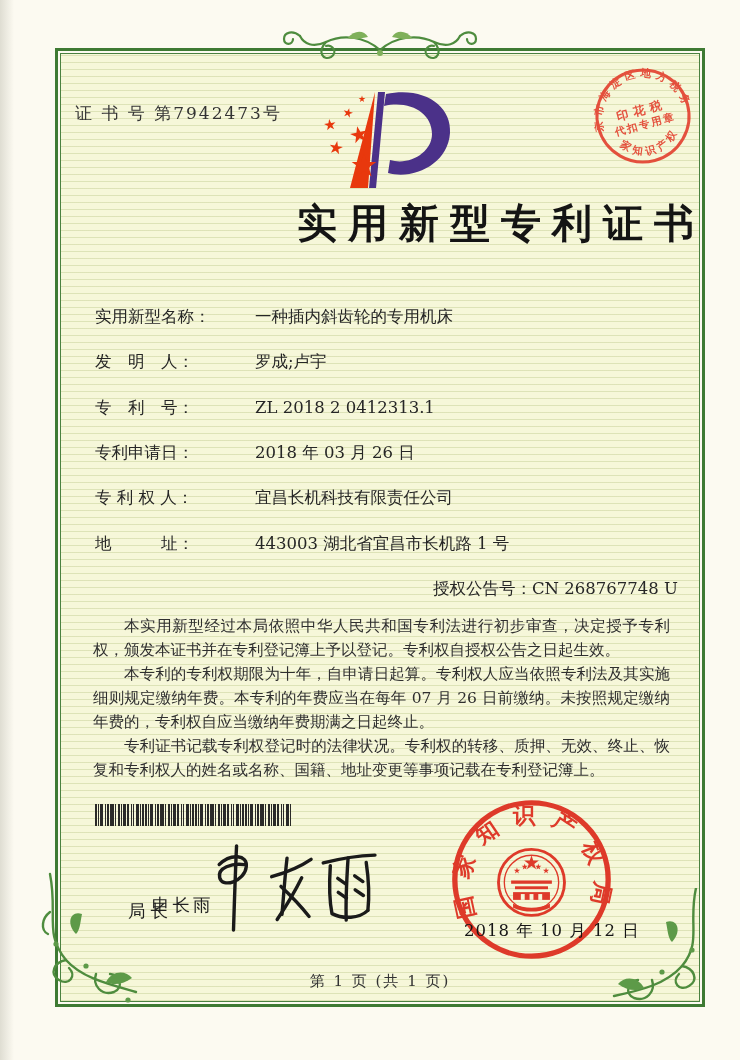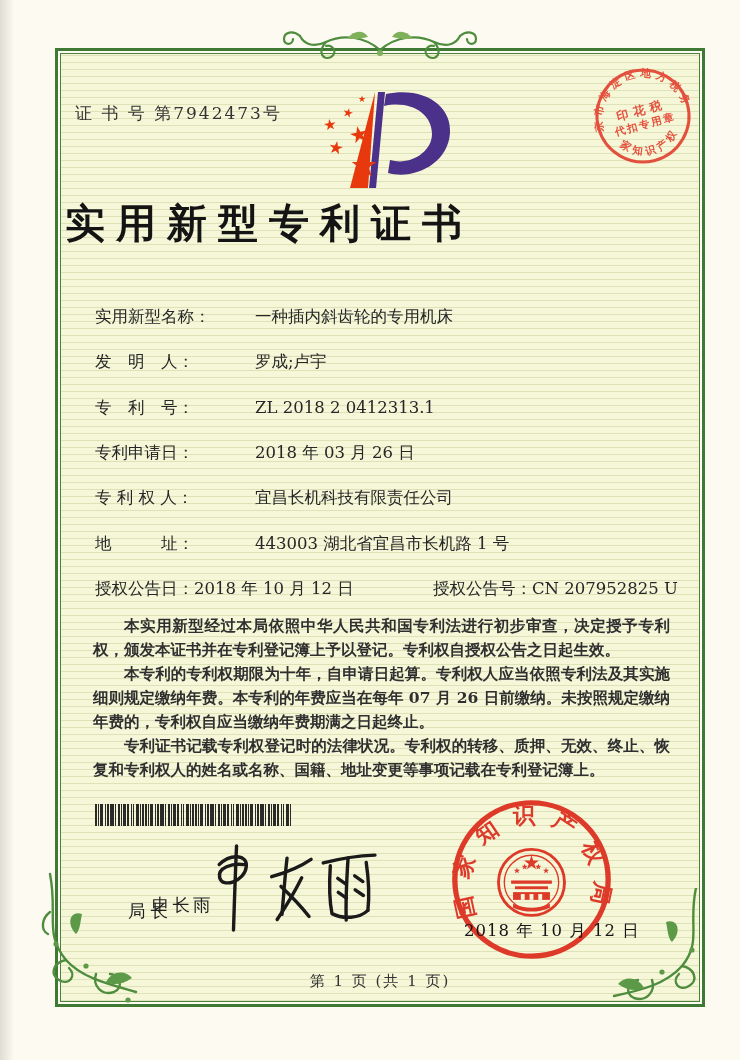--- a/index.html
+++ b/index.html
@@ -23,31 +23,31 @@
     position:absolute;inset:2px;border:1px solid #4a8140;
     background-color:#f6f7d9;
     background-image:repeating-linear-gradient(
       0deg, rgba(164,180,105,0.30) 0px, rgba(164,180,105,0.30) 1px,
       rgba(0,0,0,0) 1px, rgba(0,0,0,0) 7px);
   }
   .abs{position:absolute;}
   .cert-number{left:75px;top:102px;font-size:17px;letter-spacing:2px;color:#333;z-index:5;}
   .logo{left:302px;top:86px;z-index:5;}
   .title{
-    left:55px;top:196px;width:650px;text-align:left;text-indent:10px;
+    left:55px;top:196px;width:650px;text-align:right;text-indent:10px;
     font-size:40px;font-weight:bold;letter-spacing:11px;color:#141414;z-index:5;
   }
   .field-row{left:95px;font-size:16.5px;white-space:nowrap;z-index:5;color:#262626;}
   .field-label{display:inline-block;min-width:160px;}
   .r1{top:306px}.r2{top:351px}.r3{top:397px}.r4{top:442px}.r5{top:487px}.r6{top:533px}
   .grant-date{left:95px;top:578px;font-size:16.5px;z-index:5;color:#262626;white-space:nowrap;}
   .grant-no{left:433px;top:578px;font-size:16.5px;z-index:5;color:#262626;white-space:nowrap;}
   .paragraphs{
     left:93px;top:614px;width:577px;z-index:5;
-    font-size:15.5px;line-height:24px;text-align:justify;color:#2f2f2f;font-weight:bold;
+    font-size:15.5px;line-height:24px;text-align:justify;color:#2f2f2f;
   }
   .paragraphs p{margin:0;text-indent:2em;}
   .barcode{left:95px;top:804px;z-index:5;}
   .sig-title{left:128px;top:899px;font-size:17.5px;letter-spacing:5px;color:#222;z-index:5;}
   .sig-name{left:128px;top:893px;font-size:17.5px;letter-spacing:3px;color:#222;z-index:5;margin-left:24px;}
   .signature{left:192px;top:836px;z-index:6;}
   .big-seal{left:449px;top:797px;z-index:7;}
   .seal-date{left:464px;top:920px;font-size:16.5px;letter-spacing:1px;color:#151515;z-index:8;white-space:nowrap;}
   .tax-stamp{left:593px;top:66px;transform:rotate(-15deg);z-index:9;}
   .footer-page{
@@ -157,25 +157,22 @@
   <div class="abs field-row r4">
     <span class="field-label">专利申请日：</span><span>2018 年 03 月 26 日</span>
   </div>
   <div class="abs field-row r5">
     <span class="field-label">专 利 权 人：</span><span>宜昌长机科技有限责任公司</span>
   </div>
   <div class="abs field-row r6">
     <span class="field-label">地　　　址：</span><span>443003 湖北省宜昌市长机路 1 号</span>
   </div>
 
-  <div class="abs grant-date">
-    <span>授权公告日：</span><span>2018 年 10 月 12 日</span>
-  </div>
   <div class="abs grant-no">
-    <span>授权公告号：</span><span>CN 207952825 U</span>
+    <span>授权公告号：</span><span>CN 268767748 U</span>
   </div>
 
   <div class="abs paragraphs">
     <p>本实用新型经过本局依照中华人民共和国专利法进行初步审查，决定授予专利权，颁发本证书并在专利登记簿上予以登记。专利权自授权公告之日起生效。</p>
     <p>本专利的专利权期限为十年，自申请日起算。专利权人应当依照专利法及其实施细则规定缴纳年费。本专利的年费应当在每年 07 月 26 日前缴纳。未按照规定缴纳年费的，专利权自应当缴纳年费期满之日起终止。</p>
     <p>专利证书记载专利权登记时的法律状况。专利权的转移、质押、无效、终止、恢复和专利权人的姓名或名称、国籍、地址变更等事项记载在专利登记簿上。</p>
   </div>
 
   <svg class="abs barcode" width="196" height="22" viewBox="0 0 196 22">
     <line x1="0" y1="11" x2="196" y2="11" stroke="#2a2a28" stroke-width="22" stroke-dasharray="2 1 1 1 3 2 1 1 2 1 4 1 1 2 2 1 1 1 3 1 2 2 1 1 1 2 3 1 1 1 2 1"></line>

